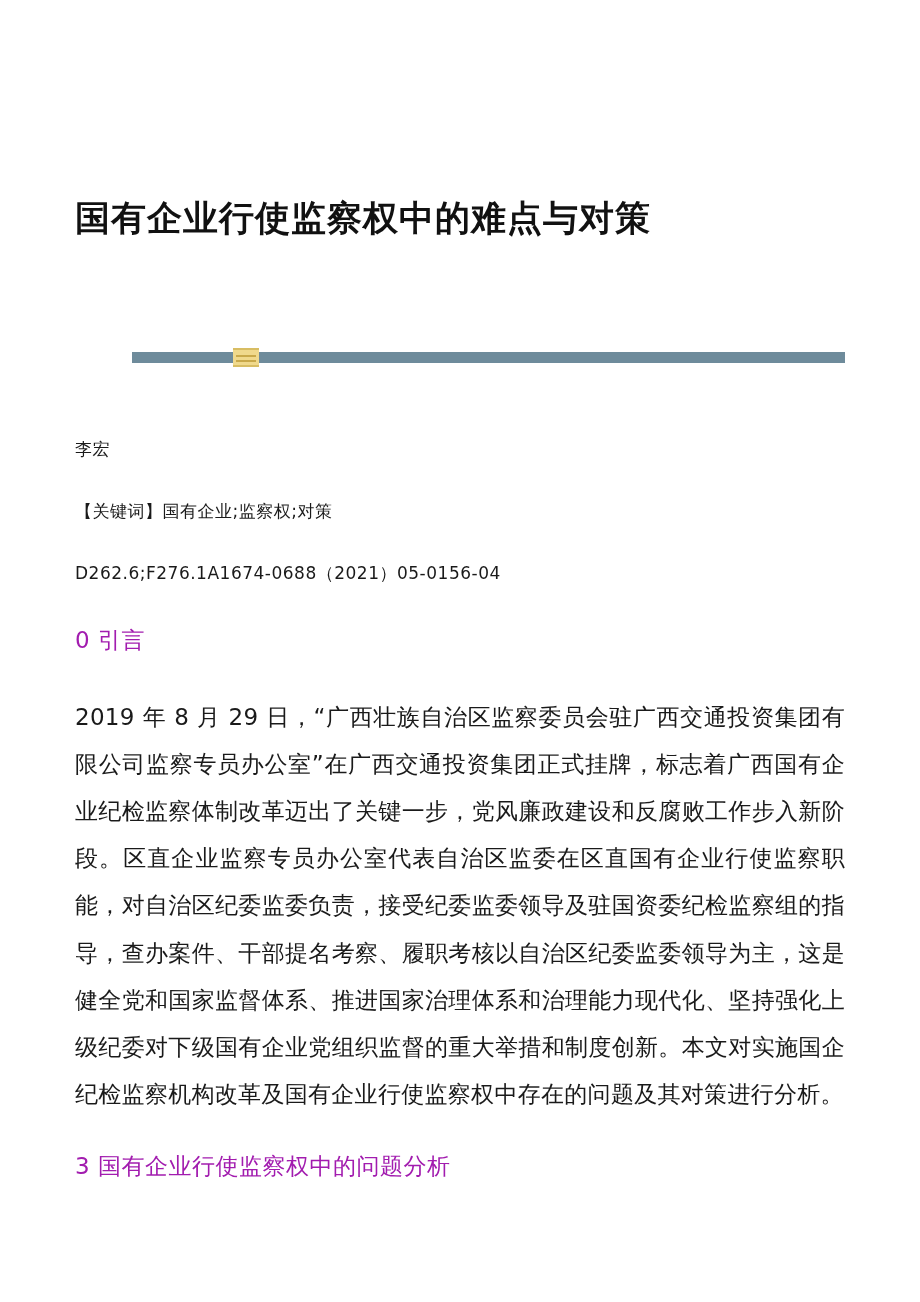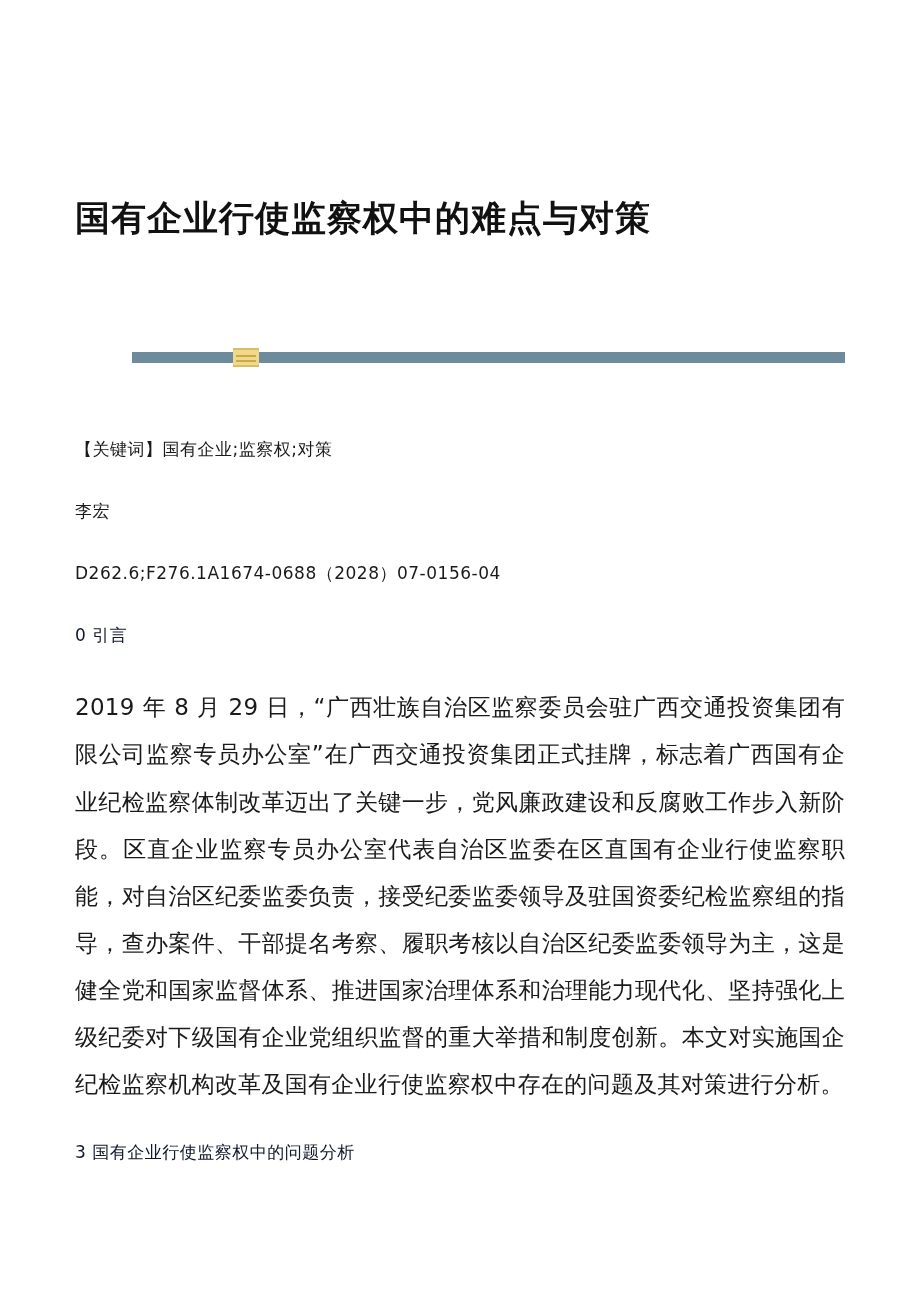--- a/index.html
+++ b/index.html
@@ -87,23 +87,23 @@
   }
   .meta-line {
     font-size: 17px;
     line-height: 1.6;
     color: #1a1a1a;
     margin-bottom: 35px;
     letter-spacing: 0.5px;
     font-family: "DejaVu Sans", "Liberation Sans", sans-serif;
   }
   .section-head {
-    font-size: 17px;
+    font-size: 23px;
     line-height: 1.6;
-    color: #0f172a;
+    color: #a21caf;
     margin-bottom: 35px;
     letter-spacing: 0.5px;
   }
   .body-para {
     font-size: 23px;
     line-height: 2.05;
     color: #1a1a1a;
     text-align: justify;
     margin: 0 0 30px 0;
     letter-spacing: 0.3px;
@@ -117,25 +117,25 @@
   <h1 class="doc-title">国有企业行使监察权中的难点与对策</h1>
 
   <div class="divider-wrap">
     <div class="divider-bar"></div>
     <div class="divider-bar-left"></div>
     <div class="divider-emblem"></div>
   </div>
 
   <div class="content">
 
+    <div class="meta-line">李宏</div>
+
     <div class="meta-line">【关键词】国有企业;监察权;对策</div>
 
-    <div class="meta-line">李宏</div>
-
-    <div class="meta-line">D262.6;F276.1A1674-0688（2028）07-0156-04</div>
+    <div class="meta-line">D262.6;F276.1A1674-0688（2021）05-0156-04</div>
 
     <div class="section-head">0 引言</div>
 
     <p class="body-para">2019 年 8 月 29 日，“广西壮族自治区监察委员会驻广西交通投资集团有限公司监察专员办公室”在广西交通投资集团正式挂牌，标志着广西国有企业纪检监察体制改革迈出了关键一步，党风廉政建设和反腐败工作步入新阶段。区直企业监察专员办公室代表自治区监委在区直国有企业行使监察职能，对自治区纪委监委负责，接受纪委监委领导及驻国资委纪检监察组的指导，查办案件、干部提名考察、履职考核以自治区纪委监委领导为主，这是健全党和国家监督体系、推进国家治理体系和治理能力现代化、坚持强化上级纪委对下级国有企业党组织监督的重大举措和制度创新。本文对实施国企纪检监察机构改革及国有企业行使监察权中存在的问题及其对策进行分析。</p>
 
     <div class="section-head">3 国有企业行使监察权中的问题分析</div>
 
   </div>
 </div>
 

